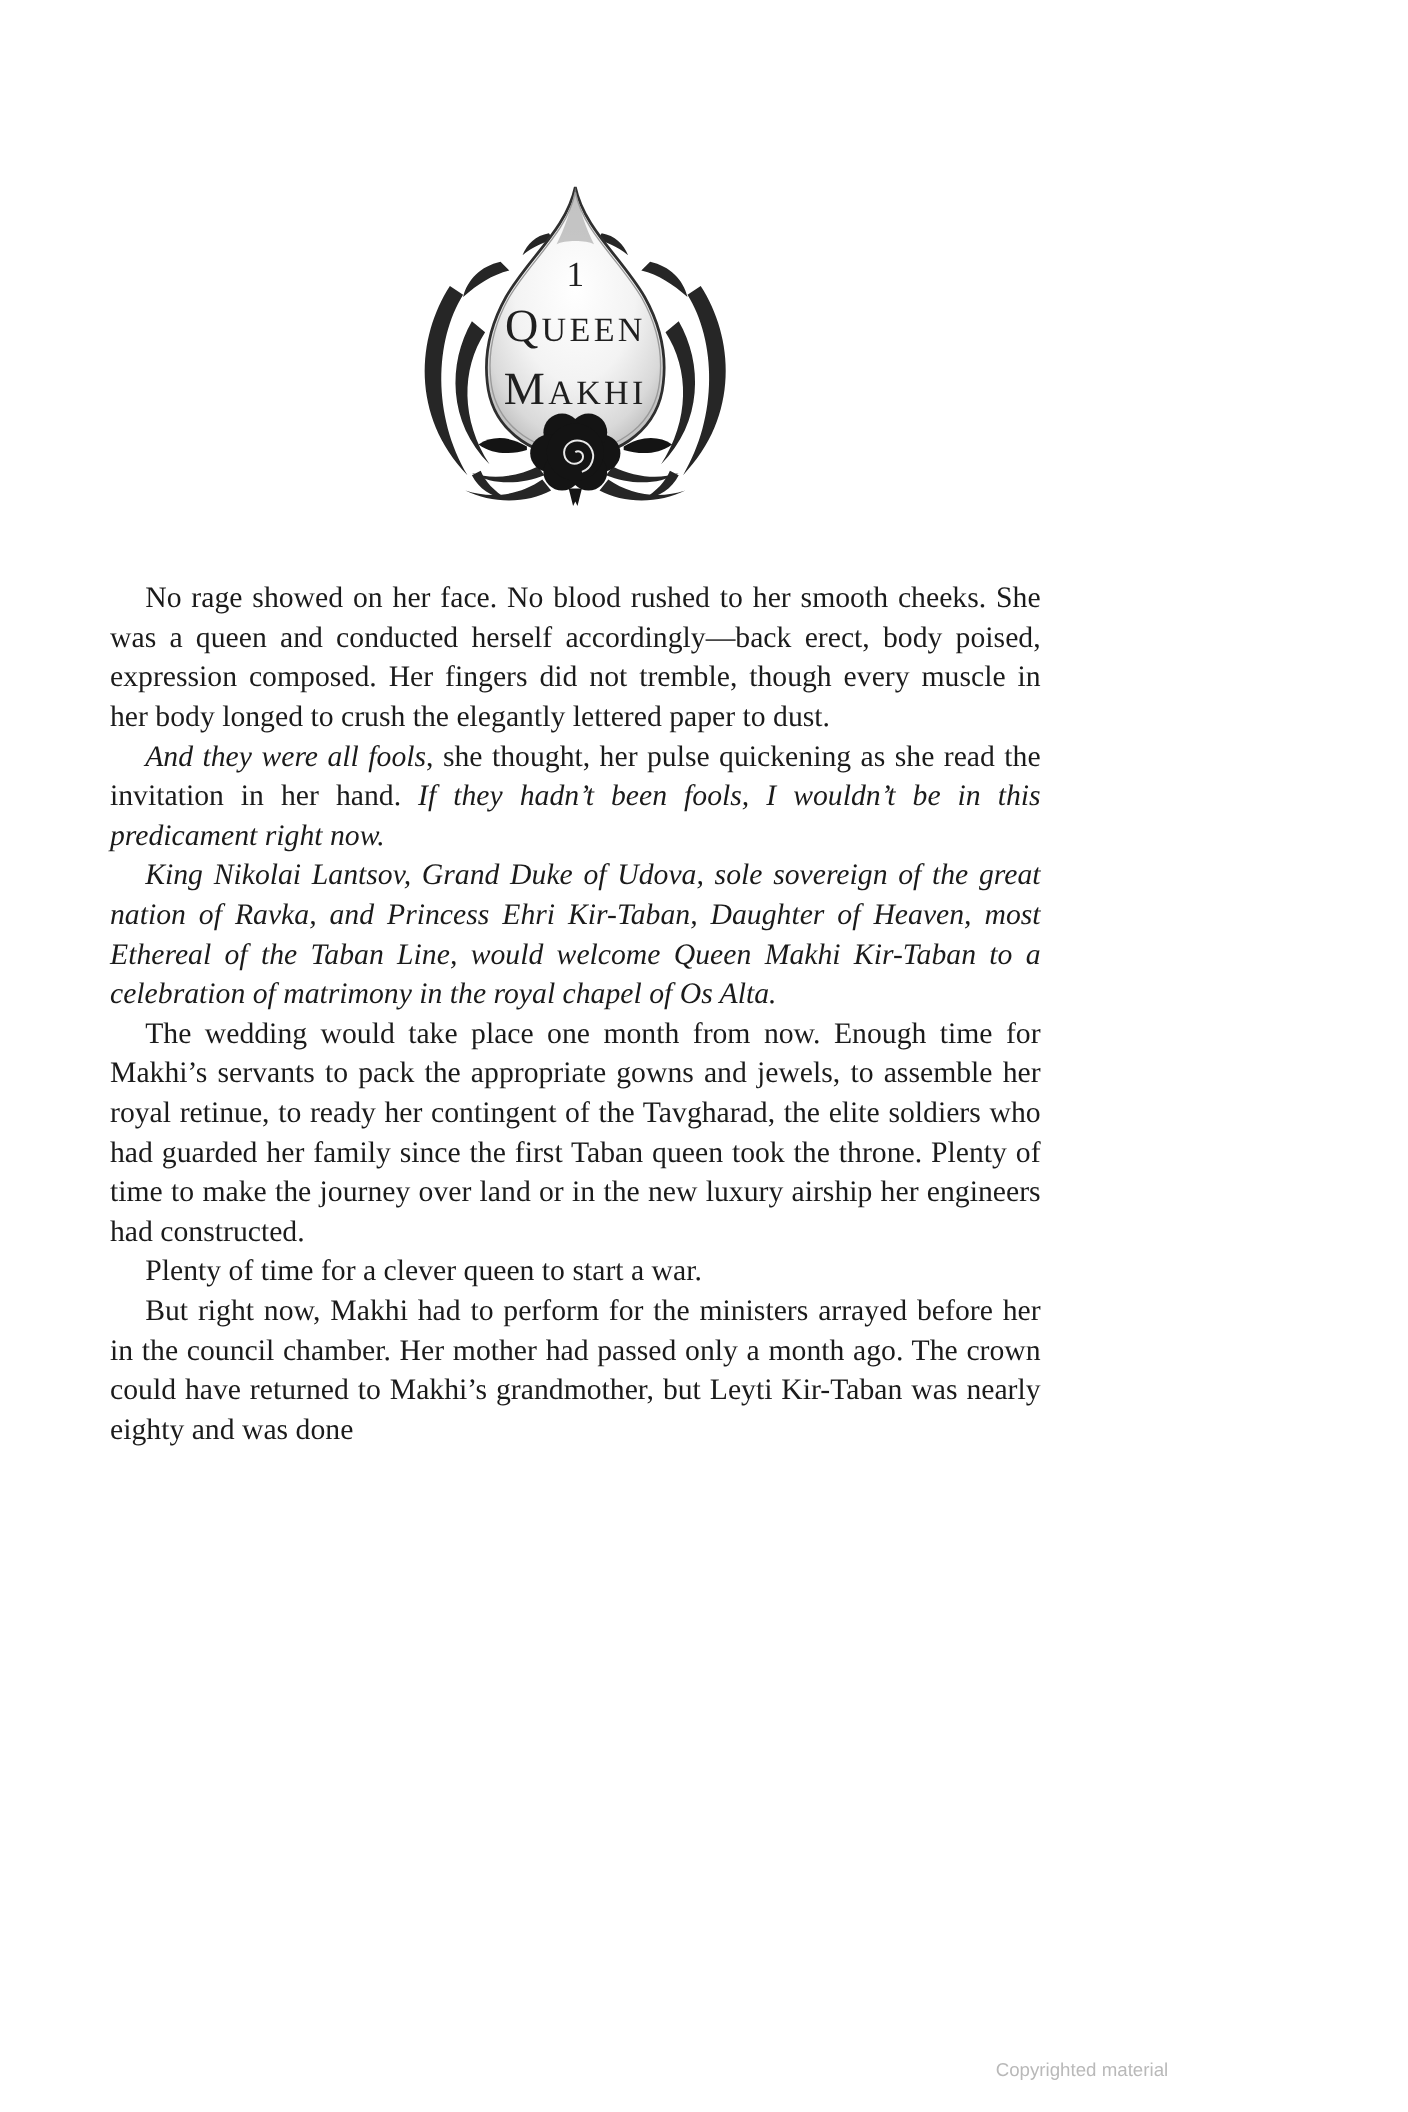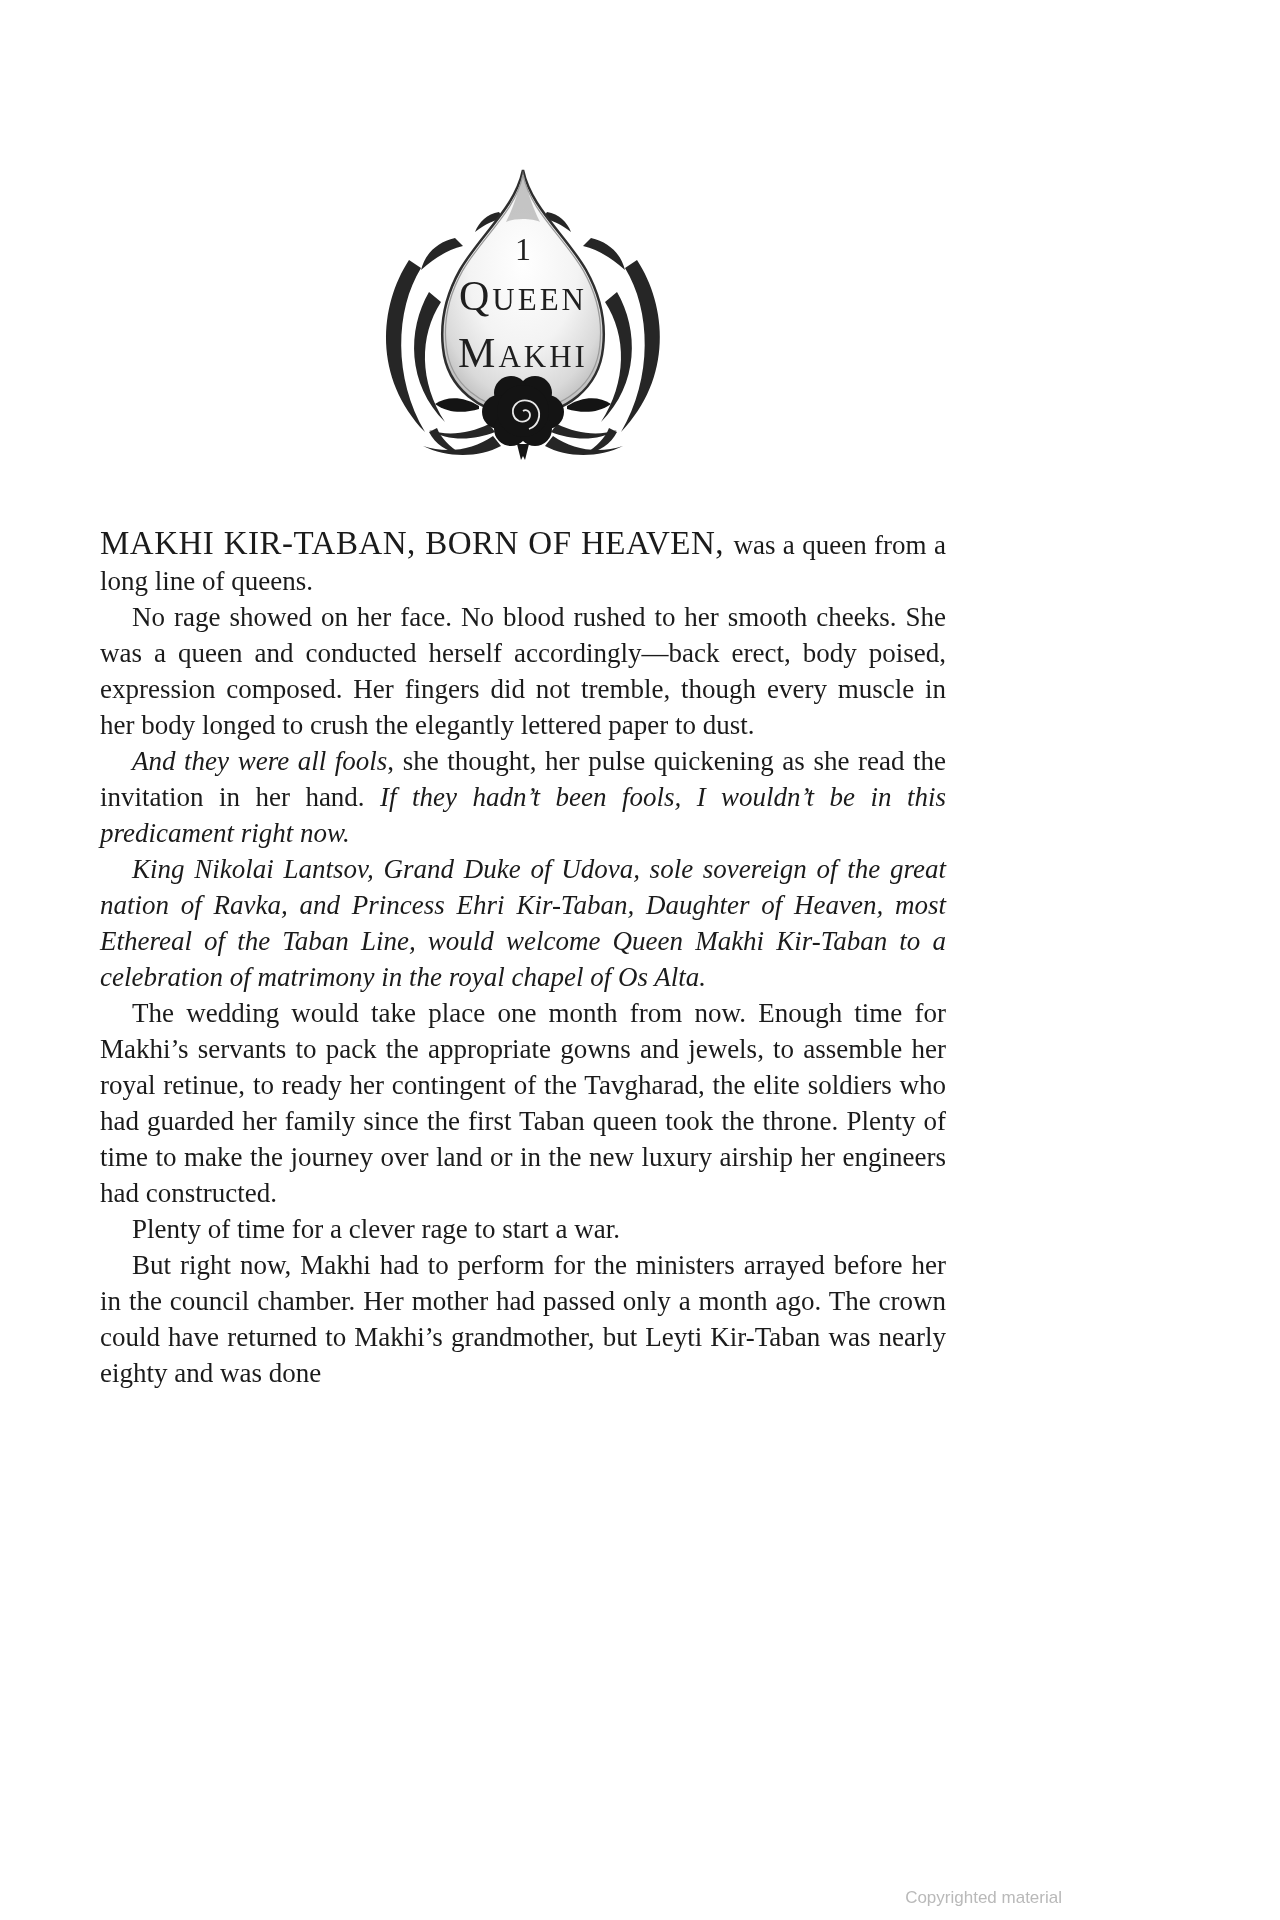--- a/index.html
+++ b/index.html
@@ -33,21 +33,21 @@
     text-align: justify;
   }
   .body-text p { text-indent: 0; }
   .body-text p.indent { text-indent: 32px; }
   .run-normal { }
   .run-italic { font-style: italic; }
   .run-opener { font-size: 33px; line-height: 36px; letter-spacing: 0.5px; }
   .copyright {
     position: absolute;
     right: 218px;
-    bottom: 12px;
+    bottom: 28px;
     font-family: "Liberation Sans", sans-serif;
     font-size: 17px;
     color: #b9b9b9;
   }
 </style>
 </head>
 <body>
 
 <div class="content">
 
@@ -92,24 +92,23 @@
         <circle cx="148" cy="269" r="17" fill="#141414"></circle>
         <circle cx="172" cy="269" r="17" fill="#141414"></circle>
         <circle cx="160" cy="251" r="26" fill="#141414"></circle>
         <path d="M160 251 c3 -2 7 0 7 4 c0 5 -6 8 -11 6 c-7 -3 -8 -12 -3 -17 c6 -6 17 -4 21 3 c5 8 1 19 -8 22" stroke="#e9e9e9" stroke-width="1.8" fill="none"></path>
         <path d="M154 284 L158 300 L160 296 L162 300 L166 284 Z" fill="#141414"></path>
       </g>
     </svg>
   </div>
 
   <div class="body-text">
-      <p><span class="run-opener">MAKHI KIR-TABAN, BORN OF HEAVEN, </span><span class="run-normal">was a queen from a long line of queens.</span></p>
       <p class="indent"><span class="run-normal">No rage showed on her face. No blood rushed to her smooth cheeks. She was a queen and conducted herself accordingly—back erect, body poised, expression composed. Her fingers did not tremble, though every muscle in her body longed to crush the elegantly lettered paper to dust.</span></p>
       <p class="indent"><span class="run-italic">And they were all fools</span><span class="run-normal">, she thought, her pulse quickening as she read the invitation in her hand. </span><span class="run-italic">If they hadn’t been fools, I wouldn’t be in this predicament right now.</span></p>
       <p class="indent"><span class="run-italic">King Nikolai Lantsov, Grand Duke of Udova, sole sovereign of the great nation of Ravka, and Princess Ehri Kir-Taban, Daughter of Heaven, most Ethereal of the Taban Line, would welcome Queen Makhi Kir-Taban to a celebration of matrimony in the royal chapel of Os Alta.</span></p>
       <p class="indent"><span class="run-normal">The wedding would take place one month from now. Enough time for Makhi’s servants to pack the appropriate gowns and jewels, to assemble her royal retinue, to ready her contingent of the Tavgharad, the elite soldiers who had guarded her family since the first Taban queen took the throne. Plenty of time to make the journey over land or in the new luxury airship her engineers had constructed.</span></p>
-      <p class="indent"><span class="run-normal">Plenty of time for a clever rage to start a war.</span></p>
+      <p class="indent"><span class="run-normal">Plenty of time for a clever queen to start a war.</span></p>
       <p class="indent"><span class="run-normal">But right now, Makhi had to perform for the ministers arrayed before her in the council chamber. Her mother had passed only a month ago. The crown could have returned to Makhi’s grandmother, but Leyti Kir-Taban was nearly eighty and was done</span></p>
     </div>
 
 </div>
 
 <div class="copyright">Copyrighted material</div>
 
 </body></html>

